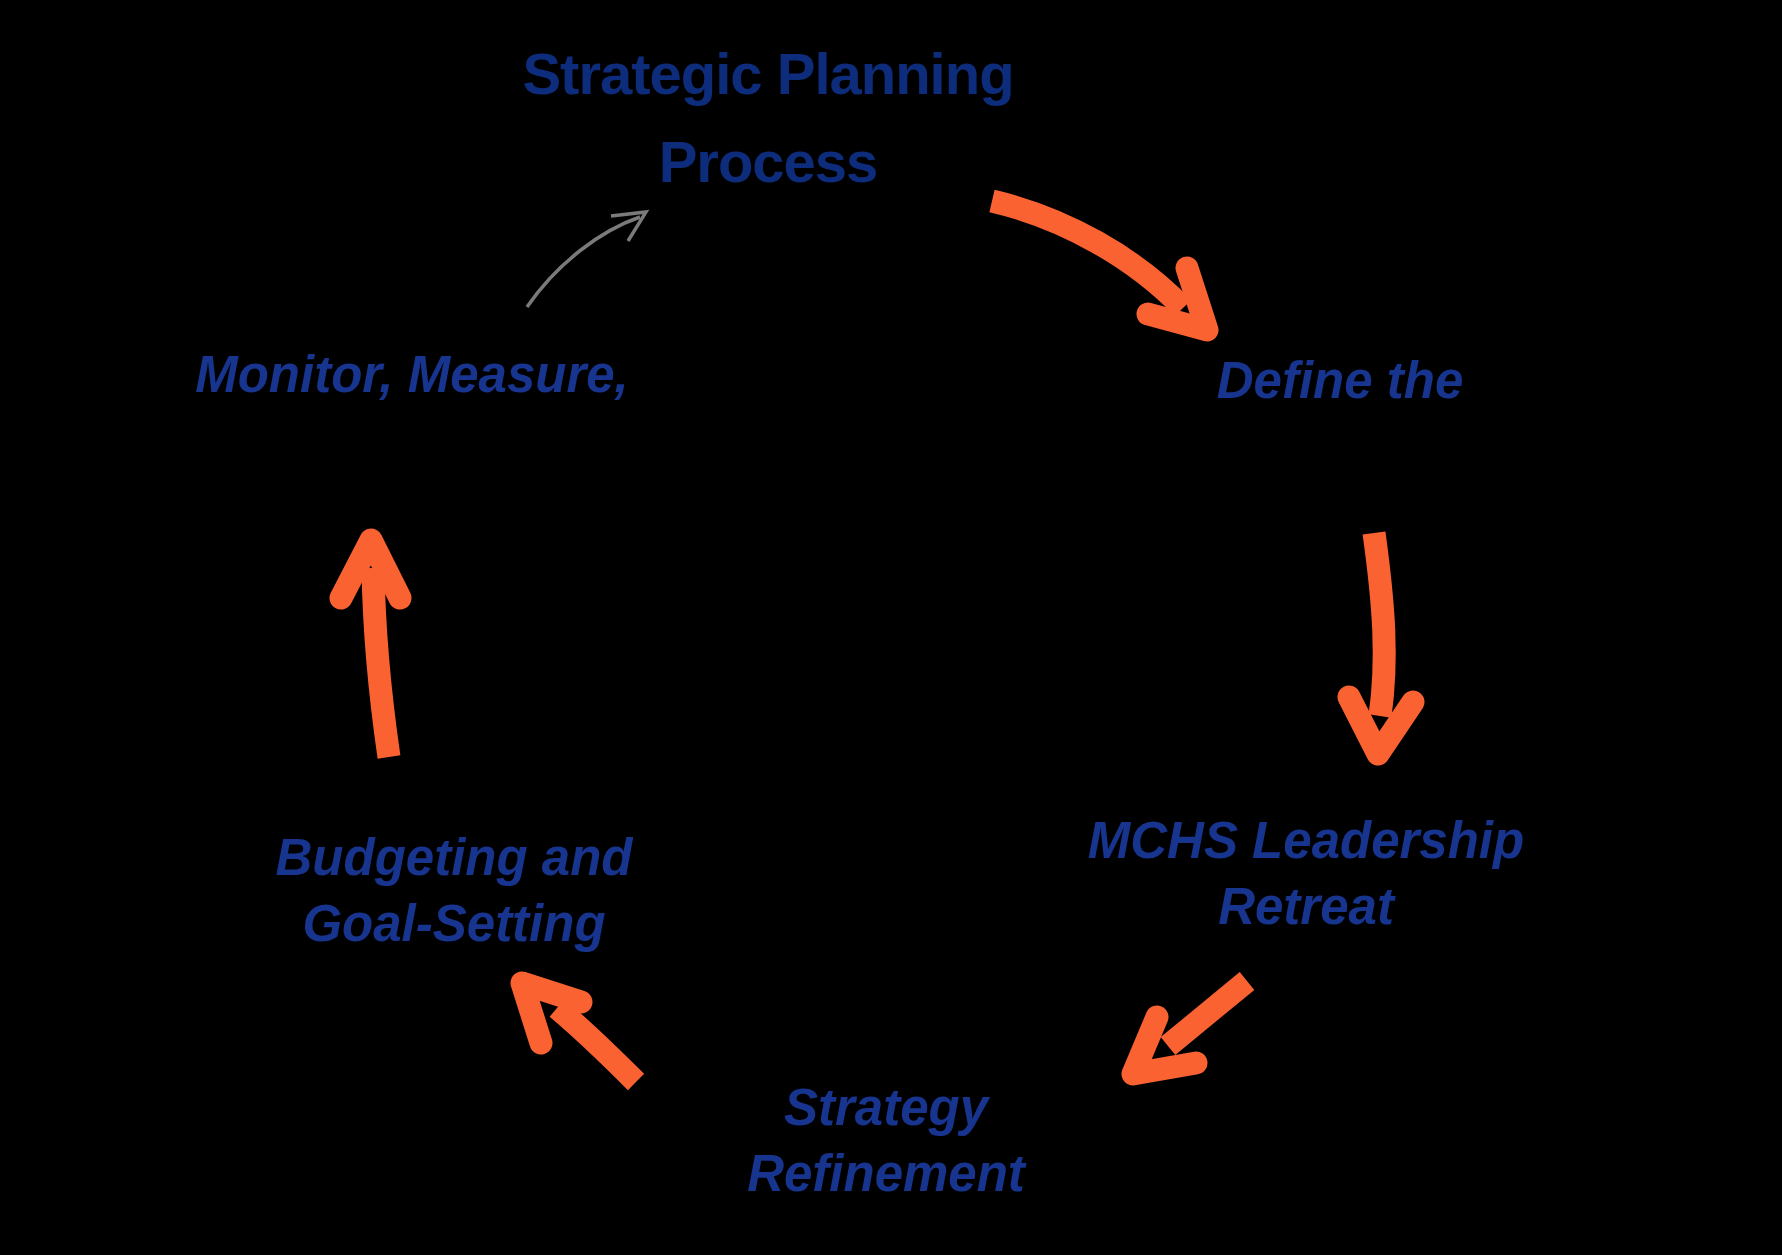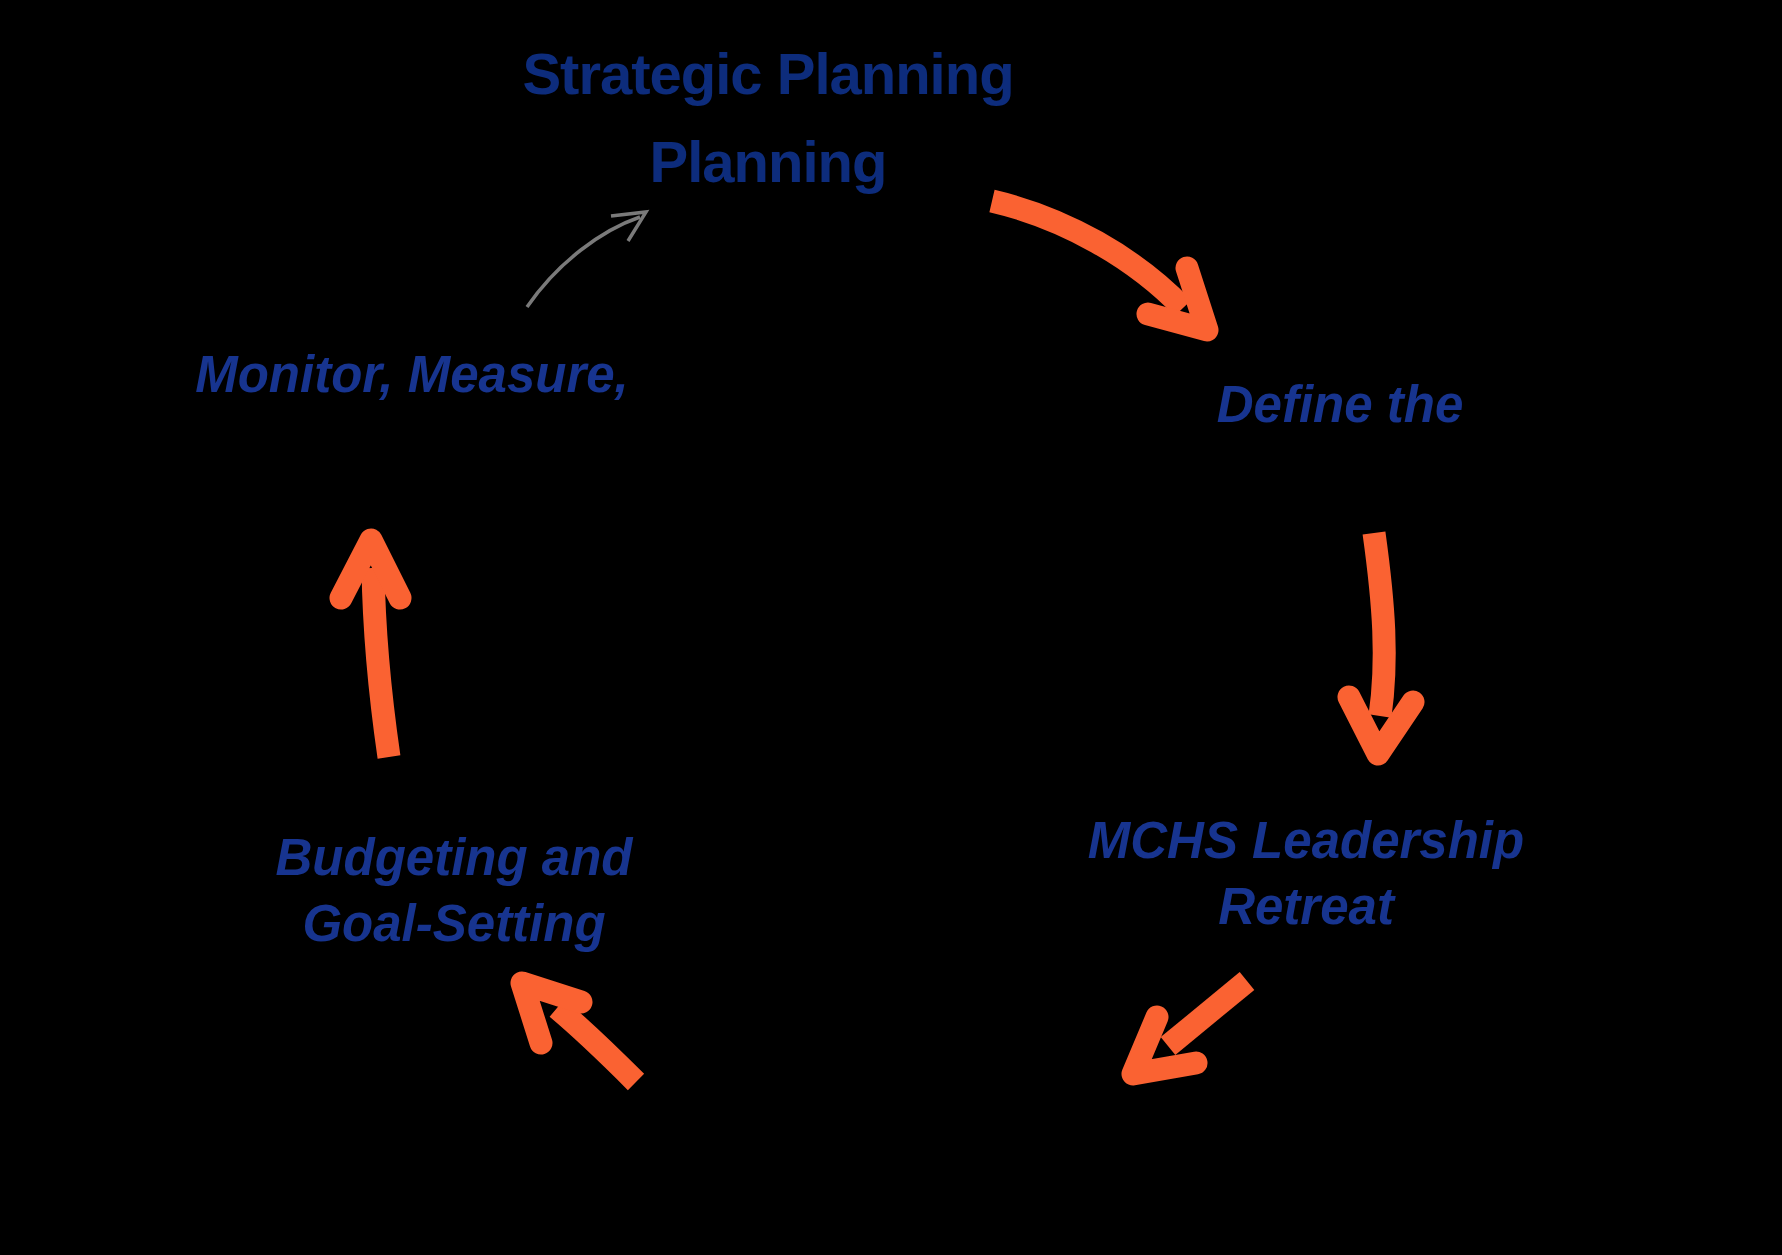--- a/index.html
+++ b/index.html
@@ -60,21 +60,21 @@
   .stage {
     position: absolute;
     text-align: center;
     color: var(--label-blue);
     font-size: 51px;
     font-weight: bold;
     font-style: italic;
     line-height: 58px;
   }
   .stage span { display: block; margin-top: 8px; }
-  .stage-define    { left: 1140px; top: 368px;  width: 400px; }
+  .stage-define    { left: 1140px; top: 344px;  width: 400px; }
   .stage-mchs      { left: 1031px; top: 804px;  width: 550px; }
   .stage-strategy  { left: 686px;  top: 1071px; width: 400px; }
   .stage-budgeting { left: 204px;  top: 821px;  width: 500px; }
   .stage-monitor   { left: 112px;  top: 338px;  width: 600px; }
 </style>
 </head>
 <body>
 
 <div class="canvas">
 
@@ -106,32 +106,36 @@
     </g>
 
     <g>
       <path class="orange-shaft" d="M 389 757 C 380 695 374 635 373 568"></path>
       <path class="orange-head" d="M 341 598 L 371 540 L 400 598"></path>
     </g>
   </svg>
 
   <h1 class="diagram-title">
     <span>Strategic Planning</span>
-    <span>Planning</span>
+    <span>Process</span>
   </h1>
 
   <div class="stage stage-define">
     <span>Define the</span>
   </div>
 
   <div class="stage stage-mchs">
     <span>MCHS Leadership</span>
     <span>Retreat</span>
   </div>
 
+  <div class="stage stage-strategy">
+    <span>Strategy</span>
+    <span>Refinement</span>
+  </div>
 
   <div class="stage stage-budgeting">
     <span>Budgeting and</span>
     <span>Goal-Setting</span>
   </div>
 
   <div class="stage stage-monitor">
     <span>Monitor, Measure,</span>
   </div>
 

